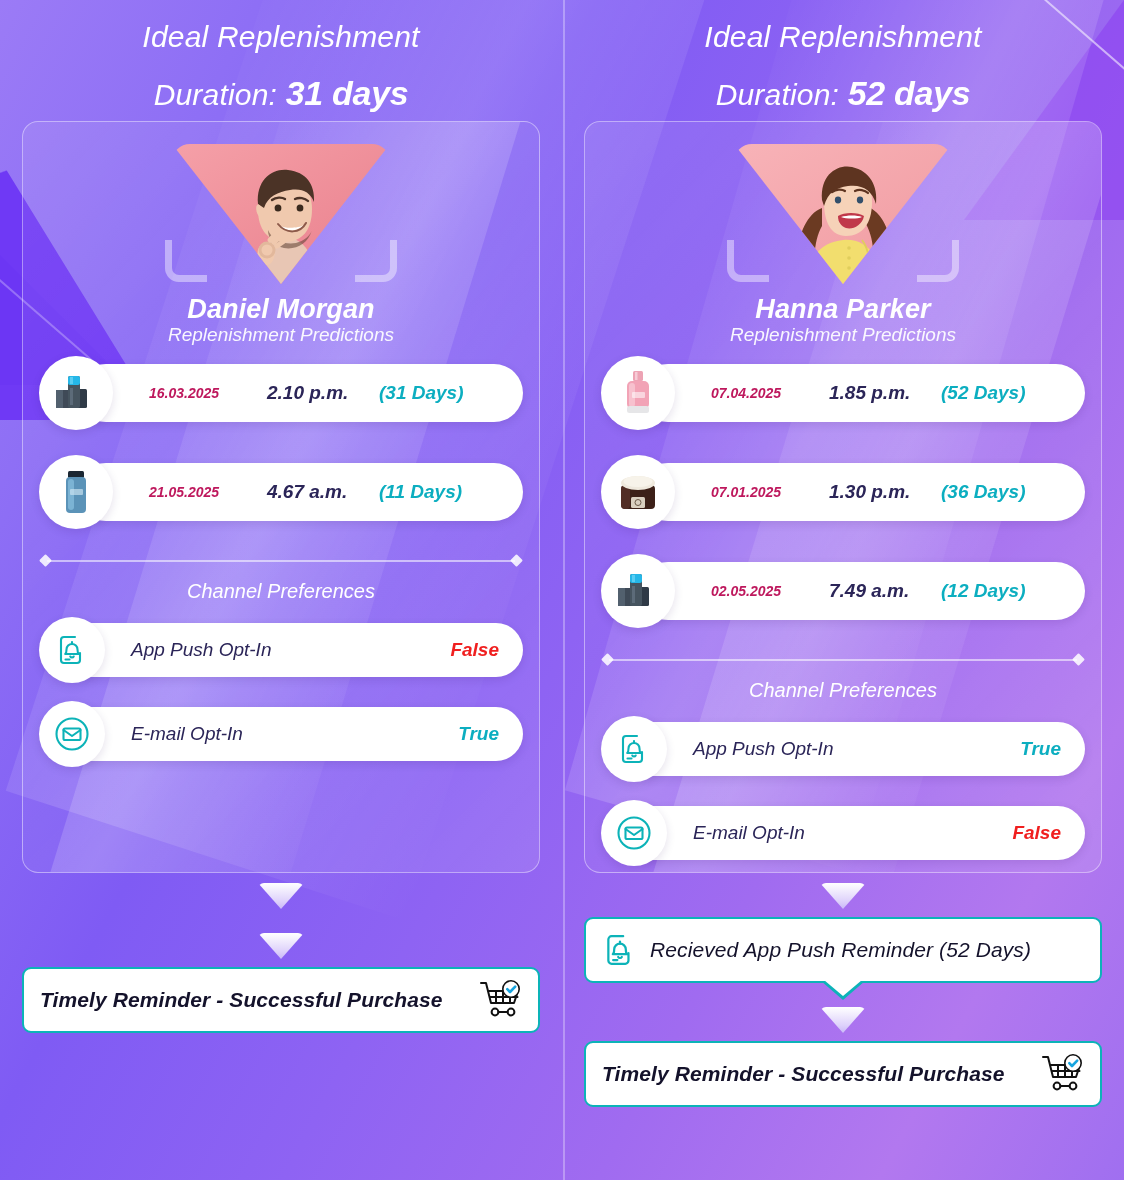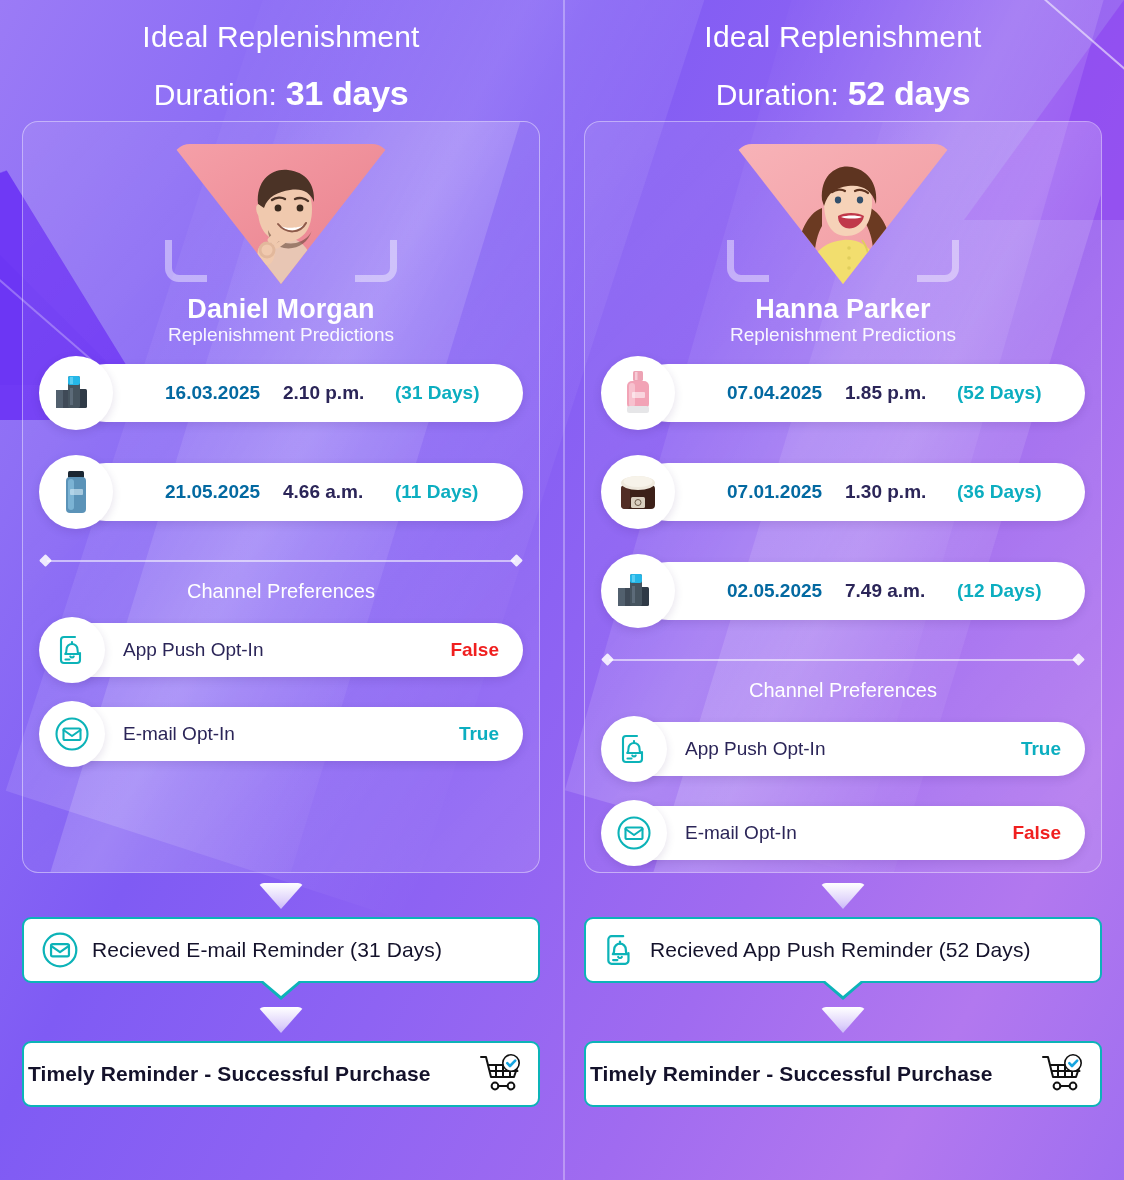--- a/index.html
+++ b/index.html
@@ -91,21 +91,21 @@
   }
 
   
   .cols {
     position: relative;
     display: flex;
     width: 1124px;
     height: 1180px;
     z-index: 3;
   }
-  .col { width: 626px; position: relative; padding: 0 22px; }
+  .col { width: 626px; position: relative; padding: 0 22px; font-style: italic; }
 
   
   .col-header {
     text-align: center;
     padding-top: 20px;
     color: #ffffff;
     letter-spacing: .2px;
     line-height: 1.14;
   }
   .hdr-line1 { font-size: 30px; font-weight: 400; }
@@ -199,21 +199,21 @@
     box-shadow: 0 3px 10px rgba(40,0,90,.12);
   }
   .pill-inner {
     display: flex;
     align-items: center;
     width: 100%;
     padding-left: 72px;
     padding-right: 16px;
     gap: 0;
   }
-  .p-date { width: 118px; font-size: 19px; font-weight: 700; color: #0369a1; white-space: nowrap; margin-left: 16px; }
+  .p-date { width: 118px; font-size: 14px; font-weight: 700; color: #be185d; white-space: nowrap; }
   .p-time { width: 112px; font-size: 19px; font-weight: 700; color: #2b2558; white-space: nowrap; text-align: left; }
   .p-days { flex: 1; font-size: 19px; font-weight: 700; color: #0caec0; text-align: left; white-space: nowrap; }
 
   .prod-circle {
     position: absolute;
     left: 0; top: 0;
     width: 74px; height: 74px;
     border-radius: 50%;
     background: #fff;
     z-index: 2;
@@ -256,21 +256,21 @@
   
   .pref-row {
     position: relative;
     height: 66px;
     margin-bottom: 18px;
     display: flex;
     align-items: center;
   }
   .pref-pill {
     position: absolute;
-    left: 16px; right: 0;
+    left: 24px; right: 0;
     height: 54px;
     background: #fff;
     border-radius: 27px;
     display: flex;
     align-items: center;
     justify-content: space-between;
     padding-left: 68px;
     padding-right: 24px;
     box-shadow: 0 3px 10px rgba(40,0,90,.12);
   }
@@ -329,21 +329,21 @@
   }
   .flow-box.notch::after {
     bottom: -15px;
     width: 0; height: 0;
     border-left: 19px solid transparent;
     border-right: 19px solid transparent;
     border-top: 16px solid #ffffff;
   }
   .flow-text { font-size: 21px; color: #14122b; font-weight: 400; letter-spacing: .1px; }
 
-  .flow-box.final { justify-content: space-between; padding: 0 14px 0 4px; }
+  .flow-box.final { justify-content: space-between; padding: 0 14px 0 16px; }
   .flow-box.final .flow-text { font-size: 21px; font-weight: 700; color: #14122b; }
 
   
   svg { display: block; }
   .ico-teal { stroke: #0cb3b8; fill: none; stroke-width: 2.1; stroke-linecap: round; stroke-linejoin: round; }
 </style>
 </head>
 <body>
 
 <div class="stage">
@@ -426,21 +426,21 @@
                 <rect x="19" y="9" width="3" height="7" fill="#6fd6f7" opacity=".7"></rect>
                 <rect x="19" y="20" width="3" height="17" fill="#6b7c8a" opacity=".6"></rect>
               </svg>
             </div>
           </div>
 
           <div class="pred-row">
             <div class="pill">
               <div class="pill-inner">
                 <span class="p-date">21.05.2025</span>
-                <span class="p-time">4.66 a.m.</span>
+                <span class="p-time">4.67 a.m.</span>
                 <span class="p-days">(11 Days)</span>
               </div>
             </div>
             <div class="prod-circle">
               <svg width="50" height="50" viewBox="0 0 50 50">
                 <rect x="17" y="4" width="16" height="7" rx="1.5" fill="#1b2733"></rect>
                 <rect x="15" y="10" width="20" height="36" rx="4" fill="#5b93b8"></rect>
                 <rect x="17" y="12" width="6" height="31" rx="3" fill="#86bede" opacity=".75"></rect>
                 <rect x="19" y="22" width="13" height="6" rx="1" fill="#cfe6f2" opacity=".65"></rect>
               </svg>
@@ -486,30 +486,20 @@
               <path class="ico-teal" d="M10.5 15 L19 21 L27.5 15"></path>
             </svg>
           </div>
         </div>
 
       </div>
 
       <div class="flow">
         <div class="arrow-down"></div>
 
-        <div class="flow-box notch">
-          <div>
-            <svg width="40" height="40" viewBox="0 0 38 38">
-              <circle class="ico-teal" cx="19" cy="19" r="15.5"></circle>
-              <rect class="ico-teal" x="10.5" y="13.5" width="17" height="11.5" rx="1.6"></rect>
-              <path class="ico-teal" d="M10.5 15 L19 21 L27.5 15"></path>
-            </svg>
-          </div>
-          <span class="flow-text">Recieved E-mail Reminder (31 Days)</span>
-        </div>
 
         <div class="arrow-down" style="margin-top:24px;"></div>
 
         <div class="flow-box final">
           <span class="flow-text">Timely Reminder - Successful Purchase</span>
           <div>
             <svg width="46" height="42" viewBox="0 0 46 42">
               <g fill="none" stroke="#111" stroke-width="2" stroke-linecap="round" stroke-linejoin="round">
                 <path d="M3 4 h5 l5 20 h21"></path>
                 <path d="M11 12 h29 l-4 12 H14"></path>

